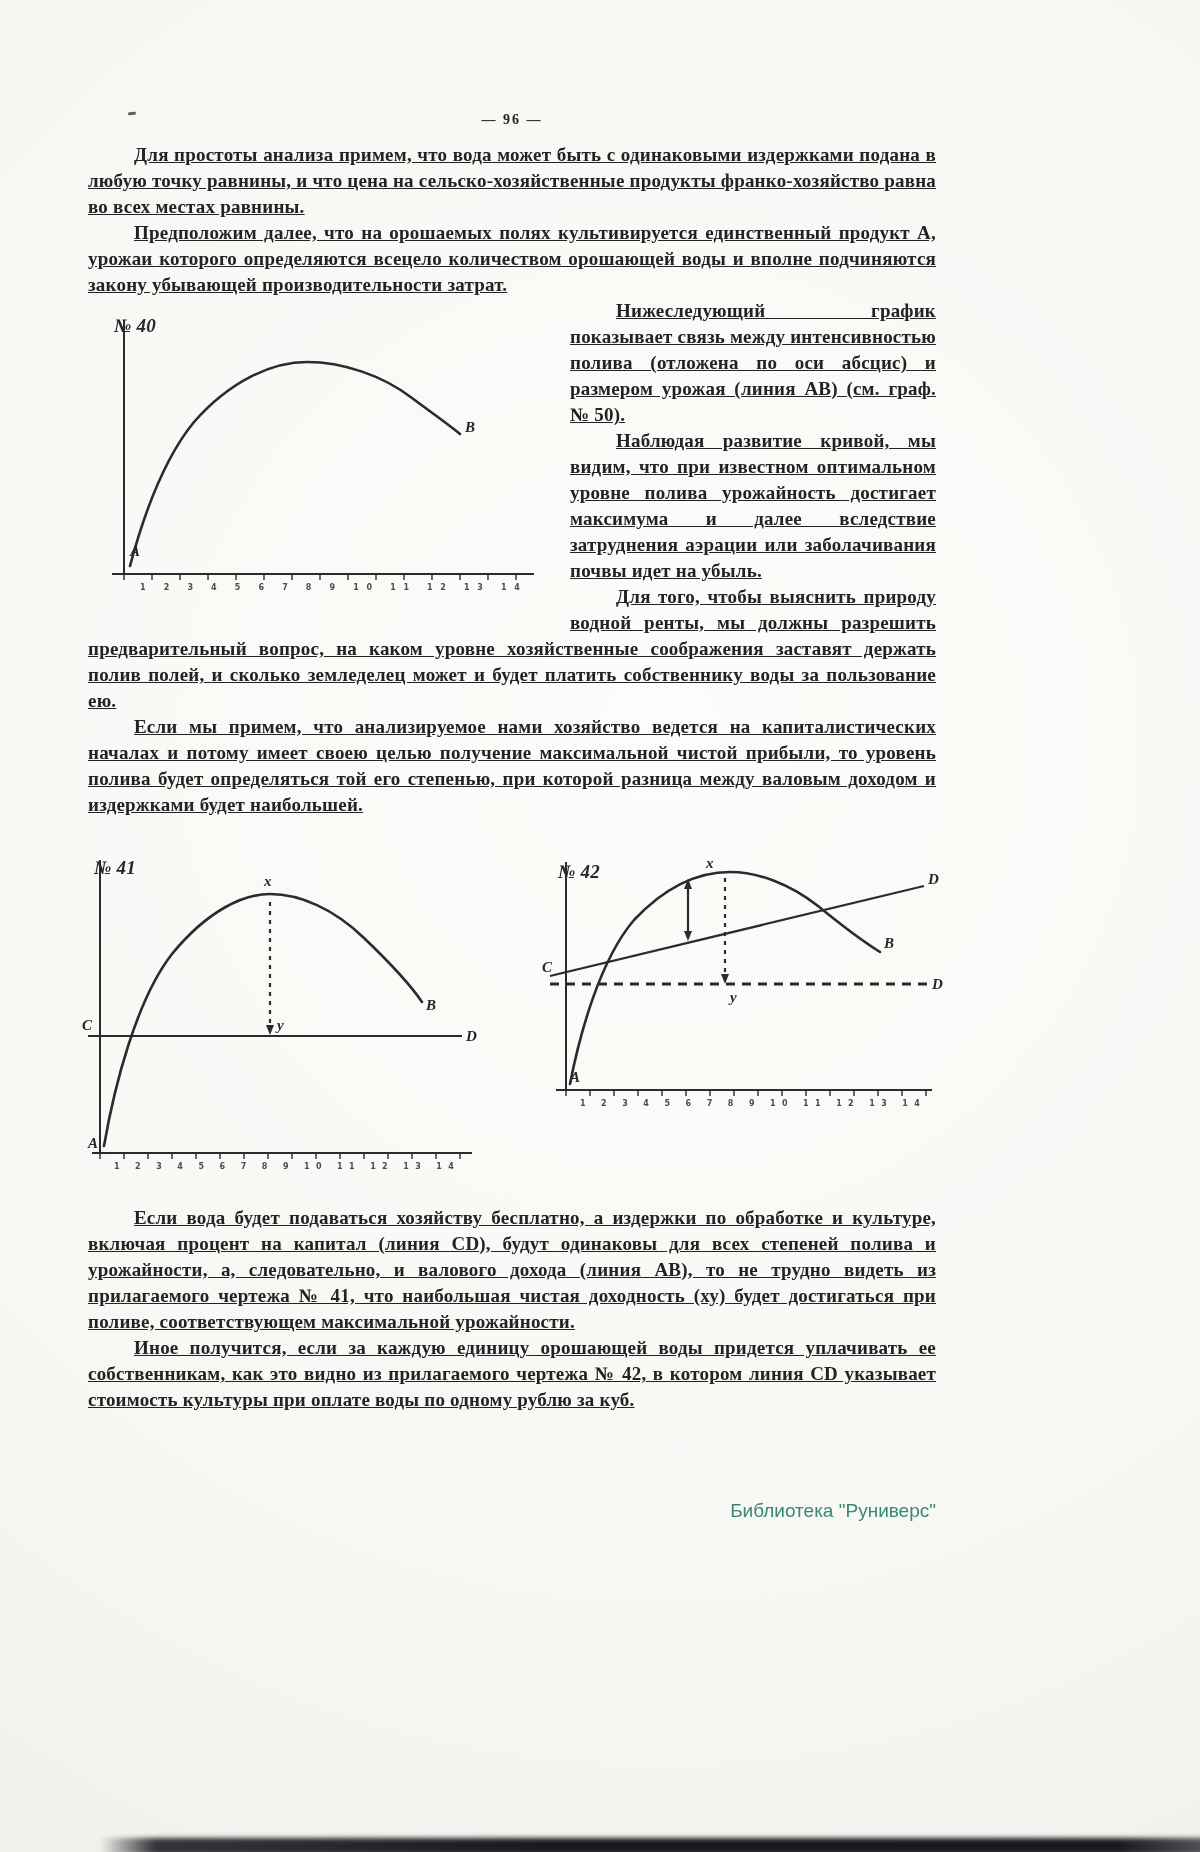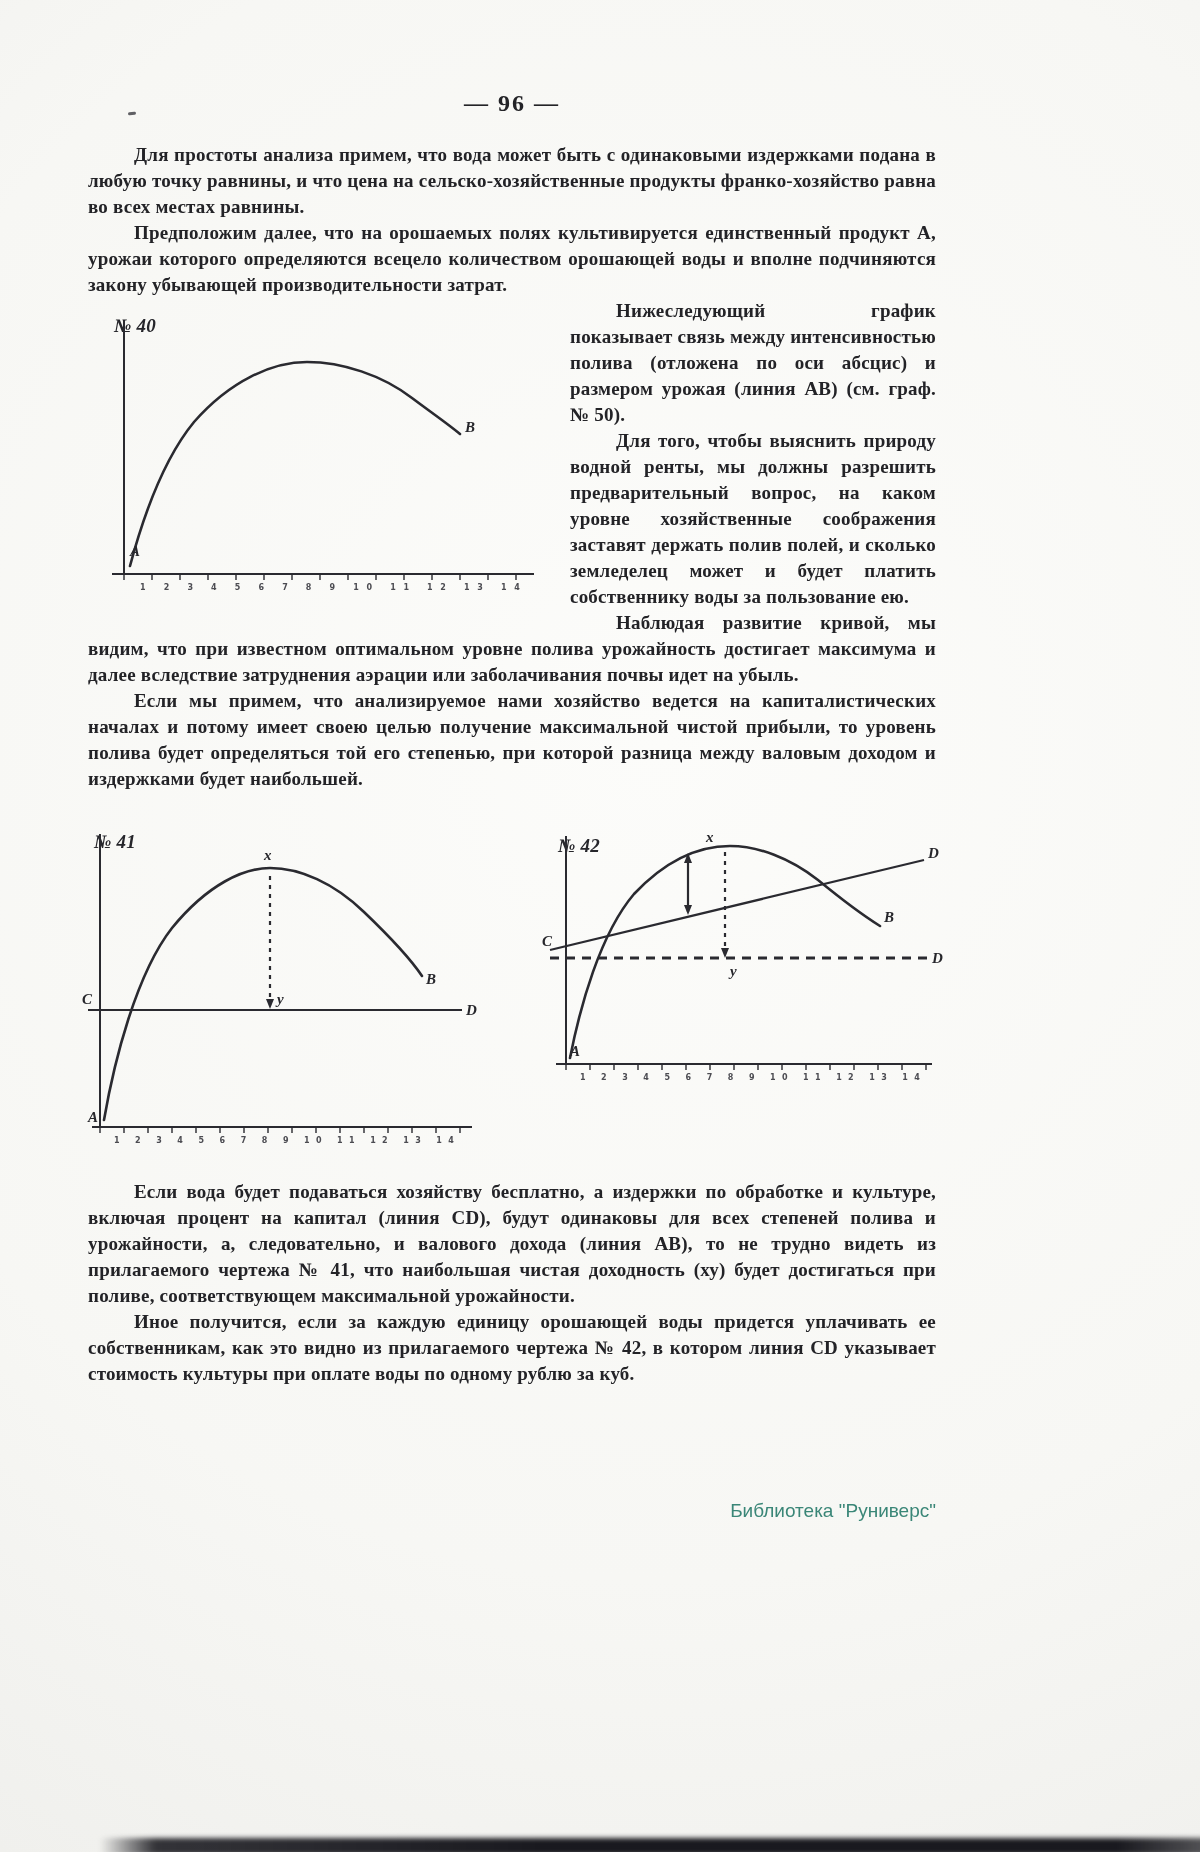--- a/index.html
+++ b/index.html
@@ -3,33 +3,33 @@
 <meta charset="utf-8">
 <style>
   html,body{margin:0;padding:0;}
   body{
     width:1200px;height:1852px;position:relative;overflow:hidden;
     background:radial-gradient(circle at 55% 40%, #fcfcfa 0%, #f7f7f4 65%, #f0f0ed 100%);
     font-family:"Liberation Serif", serif;
     color:#232327;
   }
   .page-number{
-    position:absolute;top:90px;left:88px;width:848px;
-    text-align:center;font-size:24px;font-weight:700;letter-spacing:2px;
+    position:absolute;top:112px;left:88px;width:848px;
+    text-align:center;font-size:14px;font-weight:700;letter-spacing:2px;
   }
   .scan-dash{
     position:absolute;left:128px;top:112px;width:8px;height:3px;
     background:#3a3a40;border-radius:2px;transform:rotate(-8deg);opacity:.8;
   }
   .content{
     position:absolute;left:88px;top:142px;width:848px;
     font-size:19px;line-height:26px;font-weight:700;
     text-align:justify;letter-spacing:.2px;
   }
-  .para{margin:0;text-indent:46px;}
+  .para{margin:0;text-indent:46px;text-decoration:underline;}
   .fig40-float{
     float:left;width:452px;height:298px;margin:8px 26px 8px 4px;
   }
   .figrow{
     clear:both;display:flex;align-items:flex-start;gap:56px;
     margin:30px 0 22px -8px;width:864px;
   }
   svg{display:block;}
   .ink{stroke:#2a2a30;fill:none;}
   .axis{stroke-width:2;}
@@ -70,22 +70,22 @@
       <path class="ink axis" d="M20 268 L442 268"></path>
       <path class="ink ticks" d="M32 268v6M60 268v6M88 268v6M116 268v6M144 268v6M172 268v6M200 268v6M228 268v6M256 268v6M284 268v6M312 268v6M340 268v6M368 268v6M396 268v6M424 268v6"></path>
       <text x="48" y="284" class="ticknums" textLength="380" lengthAdjust="spacing">1 2 3 4 5 6 7 8 9 10 11 12 13 14</text>
       <path class="ink curve" d="M38 260 C 50 215, 70 155, 102 116 C 138 75, 180 56, 215 56 C 250 56, 290 69, 320 92 C 340 107, 356 118, 368 128"></path>
       <text x="38" y="250" class="ptlabel">А</text>
       <text x="373" y="126" class="ptlabel">В</text>
     </svg>
   </div>
 
   <p class="para">Нижеследующий график показывает связь между интенсивностью полива (отложена по оси абсцис) и размером урожая (линия АВ) (см. граф. № 50).</p>
+  <p class="para">Наблюдая развитие кривой, мы видим, что при известном оптимальном уровне полива урожайность достигает максимума и далее вследствие затруднения аэрации или заболачивания почвы идет на убыль.</p>
   <p class="para">Для того, чтобы выяснить природу водной ренты, мы должны разрешить предварительный вопрос, на каком уровне хозяйственные соображения заставят держать полив полей, и сколько земледелец может и будет платить собственнику воды за пользование ею.</p>
-  <p class="para">Наблюдая развитие кривой, мы видим, что при известном оптимальном уровне полива урожайность достигает максимума и далее вследствие затруднения аэрации или заболачивания почвы идет на убыль.</p>
 
   <p class="para">Если мы примем, что анализируемое нами хозяйство ведется на капиталистических началах и потому имеет своею целью получение максимальной чистой прибыли, то уровень полива будет определяться той его степенью, при которой разница между валовым доходом и издержками будет наибольшей.</p>
 
   <div class="figrow">
 
     <div>
       <svg width="404" height="335" viewBox="0 0 404 335">
         <text x="14" y="26" class="figlabel">№ 41</text>
         <path class="ink axis" d="M20 12 L20 305"></path>
         <path class="ink axis" d="M12 305 L392 305"></path>

